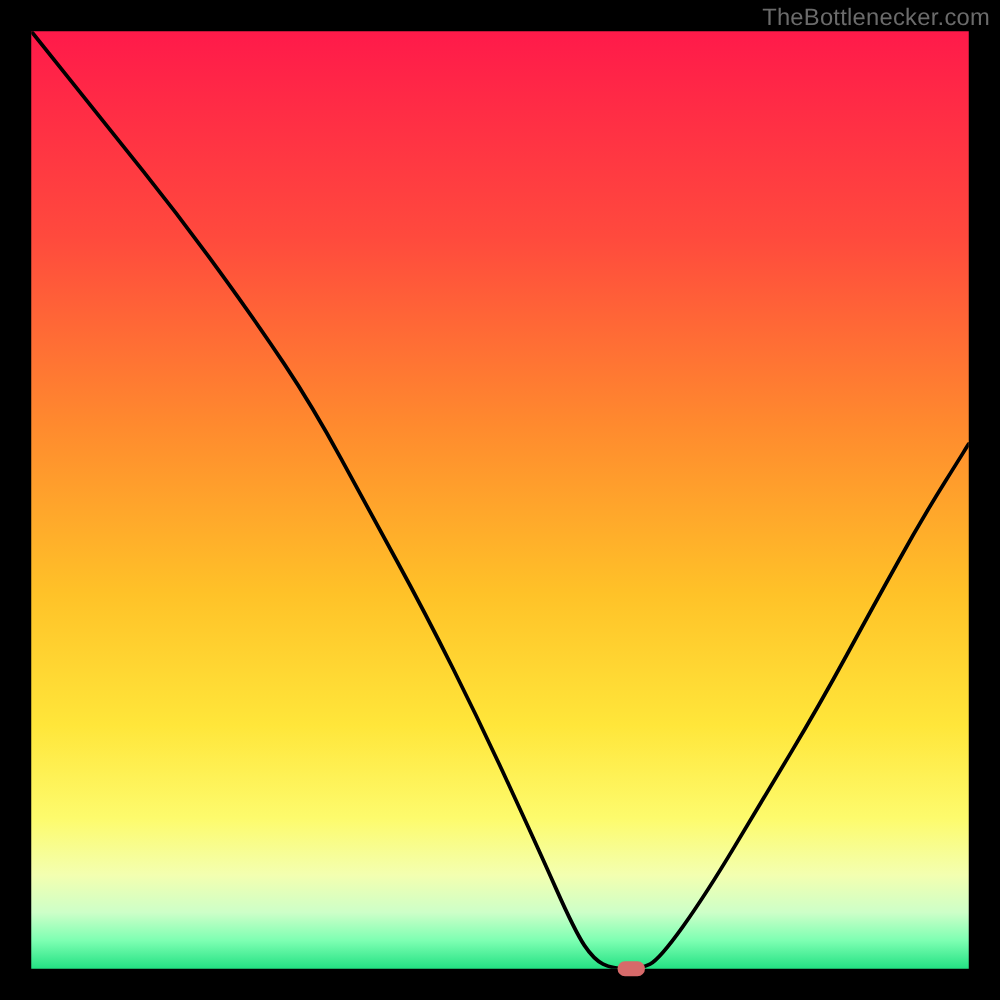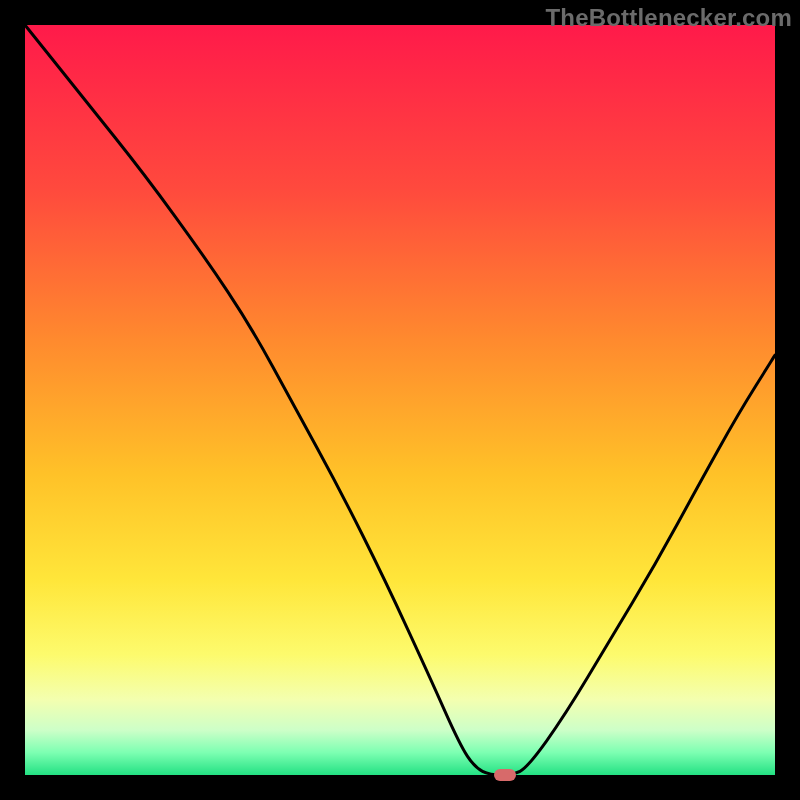--- a/index.html
+++ b/index.html
@@ -31,22 +31,22 @@
     left: 0;
     top: 0;
     width: 750px;
     height: 750px;
   }
   .watermark {
     position: absolute;
     top: 4px;
     right: 8px;
     color: #6b6b6b;
-    font-size: 24px;
-    font-weight: 700;
+    font-size: 19px;
+    font-weight: 400;
     letter-spacing: 0.2px;
     user-select: none;
   }
   svg.curve {
     position: absolute;
     left: 0;
     top: 0;
     width: 750px;
     height: 750px;
   }

